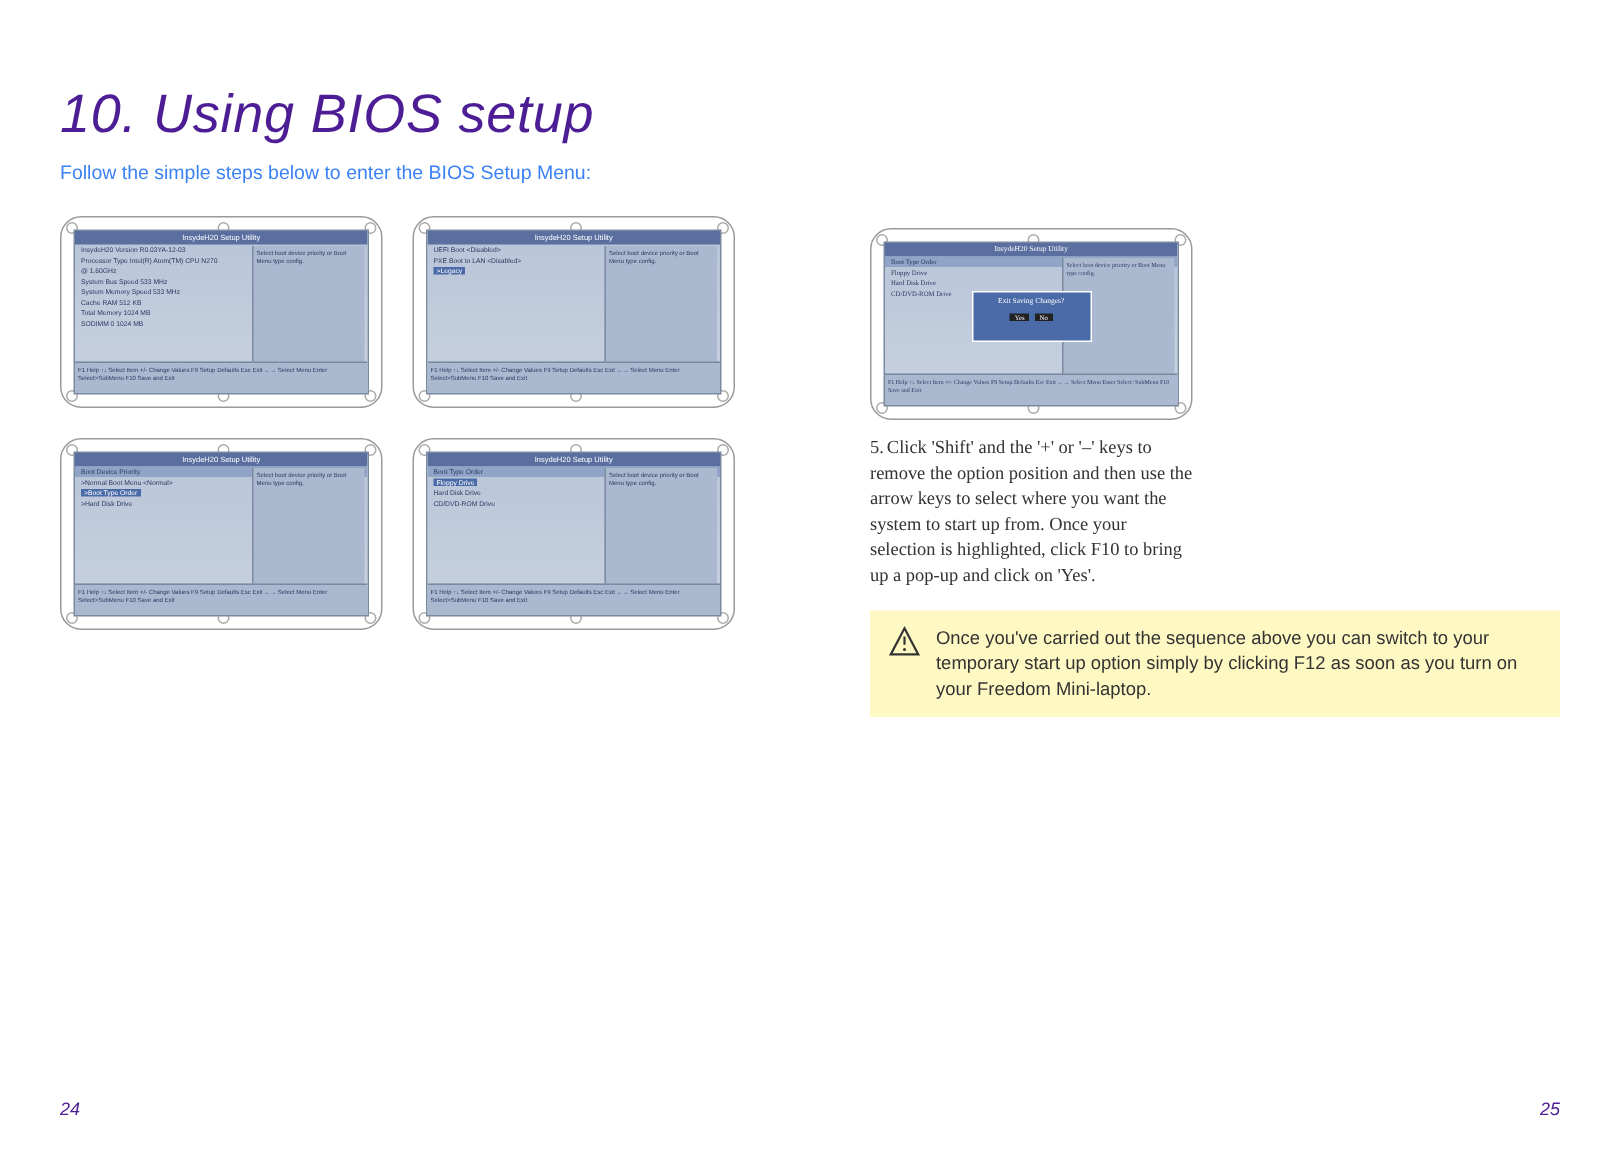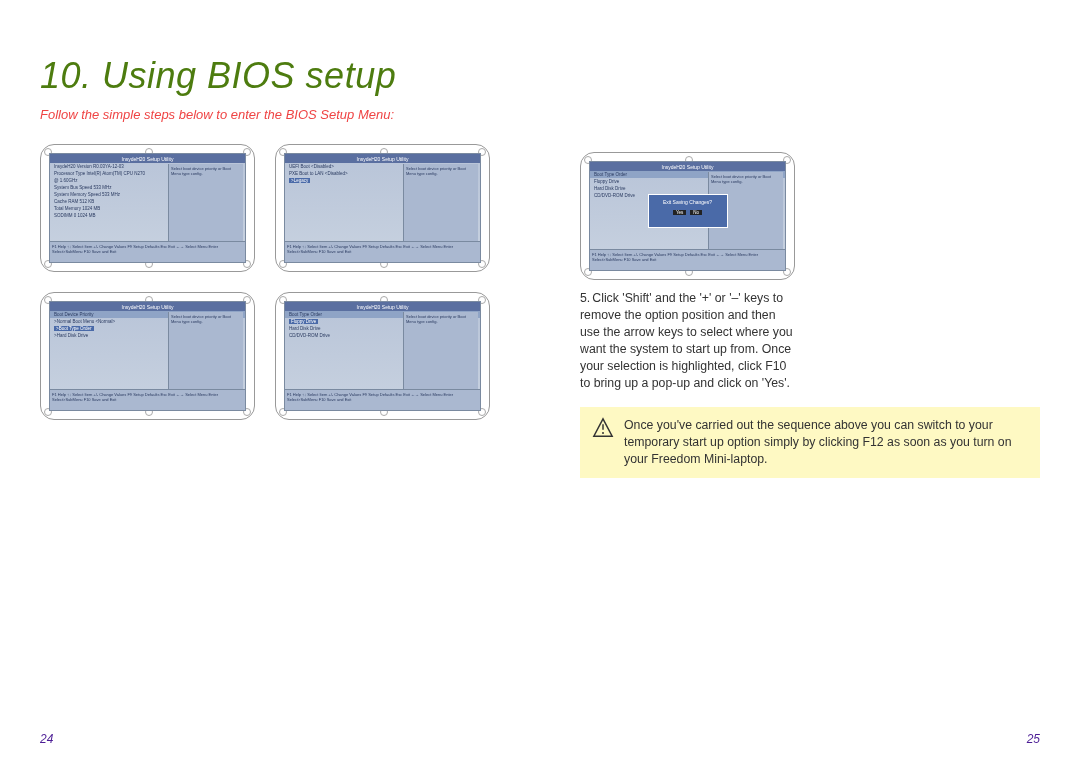--- a/index.html
+++ b/index.html
@@ -22,28 +22,27 @@
     padding: 40px 40px 30px 40px;
     box-sizing: border-box;
     position: relative;
     display: flex;
     flex-direction: column;
   }
   h1 {
     font-size: 36px;
     font-weight: 400;
     font-style: italic;
-    color: #4d7c0f;
+    color: #4c1d95;
     margin: 15px 0 10px 0;
     letter-spacing: 0.5px;
   }
   .subtitle {
     font-size: 13px;
-    font-style: italic;
-    color: #ef4444;
+    color: #3b82f6;
     margin-bottom: 22px;
   }
   .grid {
     display: flex;
     flex-wrap: wrap;
     gap: 20px;
   }
   .cell {
     width: 215px;
   }
@@ -97,21 +96,21 @@
     position: absolute;
     bottom: 20px;
     font-style: italic;
     font-size: 12px;
     color: #4c1d95;
   }
   .pn-left { left: 40px; }
   .pn-right { right: 40px; margin-left: 44px; }
 
   
-  .page-right .cell { width: 215px; }
+  .page-right .cell { width: 215px; font-family: Liberation Serif, serif; }
   .note-box {
     margin-top: 15px;
     width: 460px;
     background: #fef9c3;
     padding: 10px 12px 10px 12px;
     box-sizing: border-box;
     display: flex;
     align-items: flex-start;
     gap: 10px;
     font-size: 12.3px;

